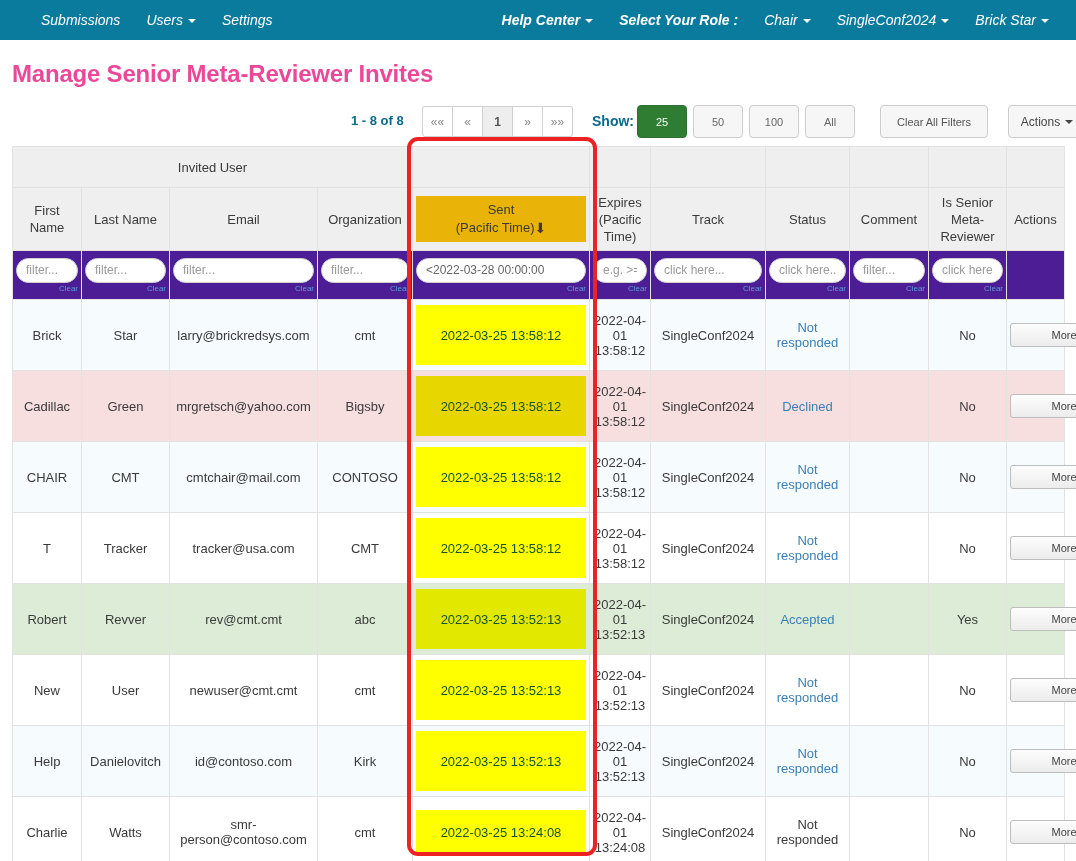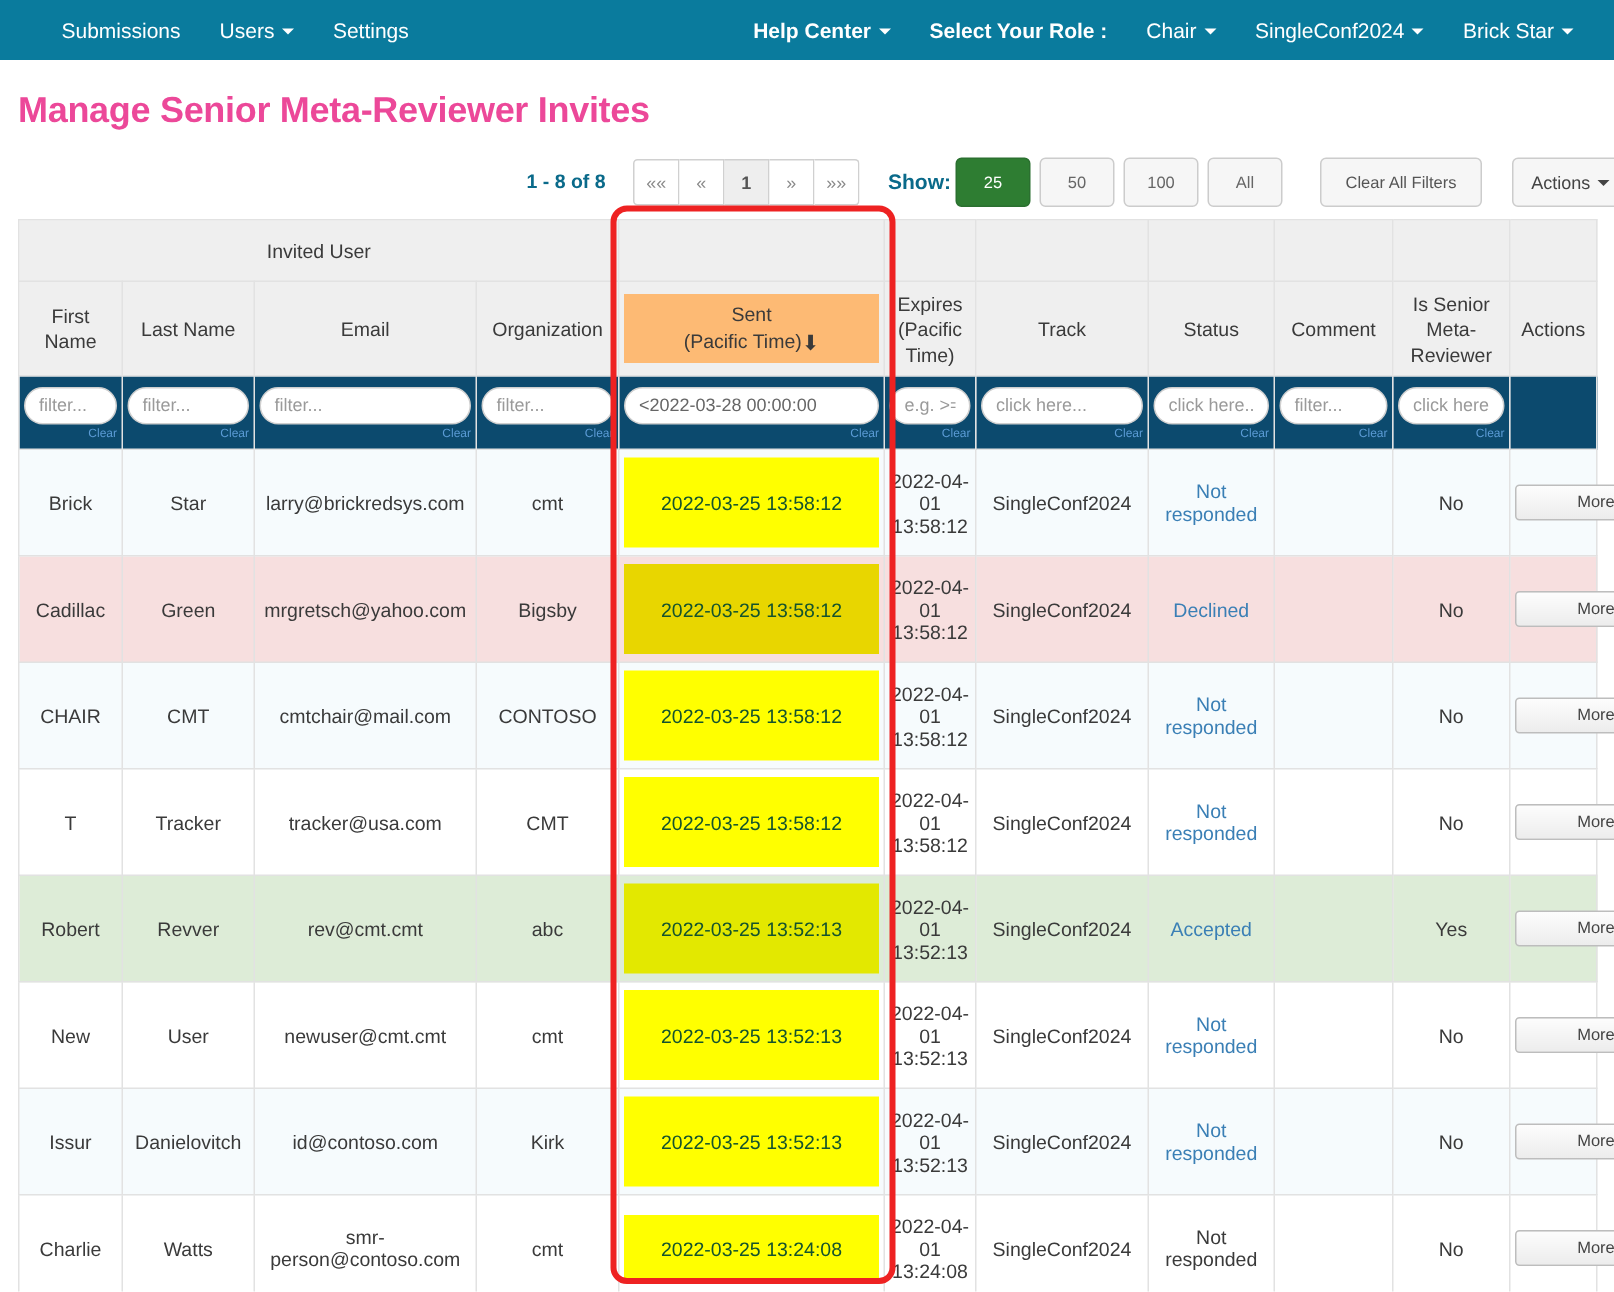--- a/index.html
+++ b/index.html
@@ -14,21 +14,21 @@
   
   .navbar{
     height:40px;background:#0a7b9d;
     display:flex;align-items:center;
     position:relative;
   }
   .nav-left{display:flex;align-items:center;padding-left:28px;}
   .nav-right{display:flex;align-items:center;position:absolute;right:14px;top:0;height:40px;}
   .nav-item{
     color:#ffffff;font-size:14px;padding:0 13px;line-height:40px;
-    white-space:nowrap;cursor:pointer;
+    white-space:nowrap;cursor:pointer;font-style:italic;
   }
   .nav-item.bold{font-weight:bold;}
   .caret{
     display:inline-block;width:0;height:0;margin-left:5px;
     vertical-align:middle;
     border-left:4px solid transparent;border-right:4px solid transparent;
     border-top:4px solid #ffffff;
   }
 
   
@@ -102,28 +102,28 @@
     text-align:center;
     vertical-align:middle;
     word-wrap:break-word;
     overflow-wrap:break-word;
   }
   thead th{background:#efefef;color:#4a4a4a;}
   .grouphdr{height:32px;font-size:13px;}
   .colhdr{height:54px;line-height:17px;}
   .sent-hdr{padding:0;}
   .sent-hdr .hl{
-    background:#fdba74;display:block;padding:5px 18px;line-height:18px;
+    background:#eab308;display:block;padding:5px 18px;line-height:18px;
     color:#3a3a3a;
     text-align:center;
   }
   .sort-arrow{font-size:14px;vertical-align:-1px;}
 
   .filterrow td{
-    background:#0c4a6e;height:40px;padding:3px 5px 2px 5px;vertical-align:top;
+    background:#4c1d95;height:40px;padding:3px 5px 2px 5px;vertical-align:top;
   }
   .fin{
     width:100%;box-sizing:border-box;height:25px;
     border:1px solid #cfcfcf;border-radius:13px;
     background:#ffffff;font-size:12px;color:#666666;
     padding:0 9px;outline:none;
     font-family:"Liberation Sans", sans-serif;
   }
   .fin::placeholder{color:#9a9a9a;}
   .clr{
@@ -365,21 +365,21 @@
           <td>SingleConf2024</td>
           <td><span class="lnk">Not responded</span></td>
           <td></td>
           <td>No</td>
           <td><div class="more-btn">
               <span>More</span>
               <span class="caret-dark"></span>
             </div></td>
         </tr>
         <tr class="r-alt">
-          <td>Issur</td>
+          <td>Help</td>
           <td>Danielovitch</td>
           <td>id@contoso.com</td>
           <td>Kirk</td>
           <td class="sent-cell">
             <div class="ybox">2022-03-25 13:52:13</div>
           </td>
           <td>2022-04-01 13:52:13</td>
           <td>SingleConf2024</td>
           <td><span class="lnk">Not responded</span></td>
           <td></td>

